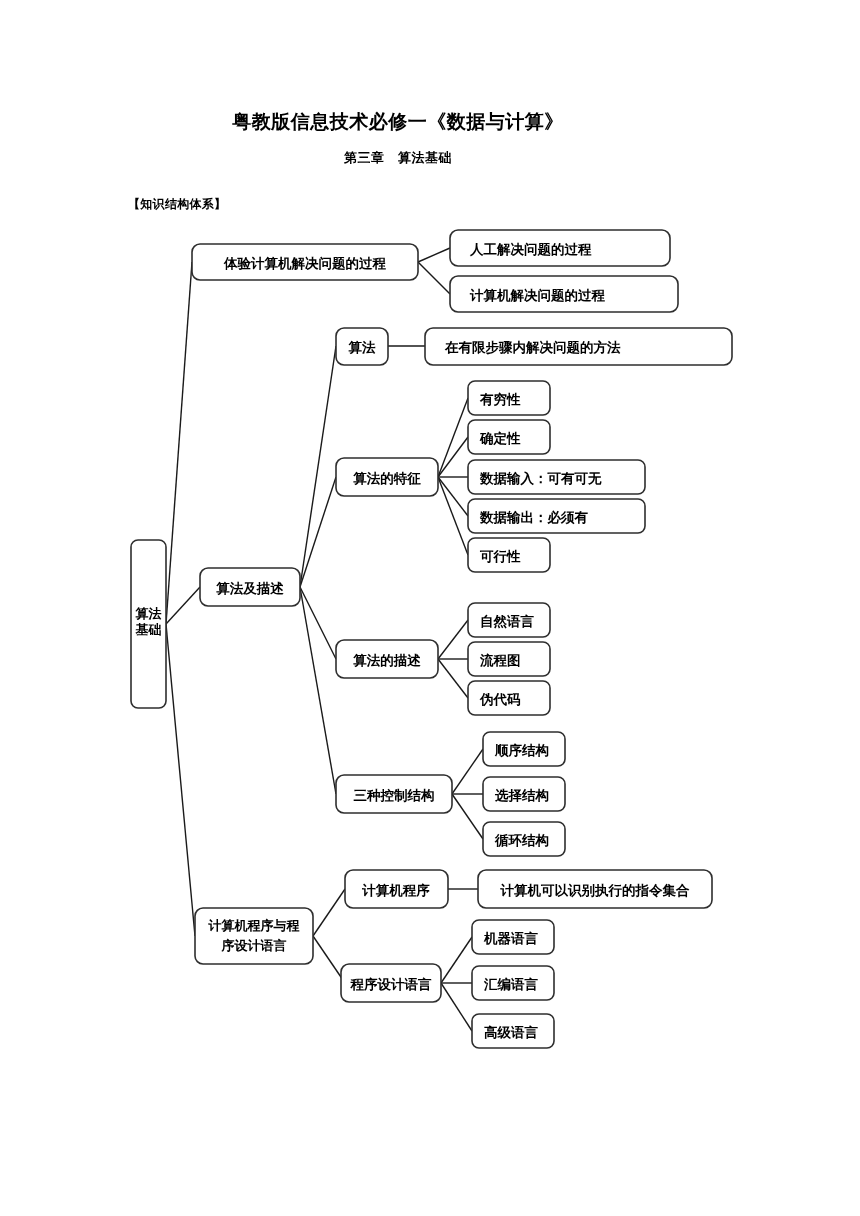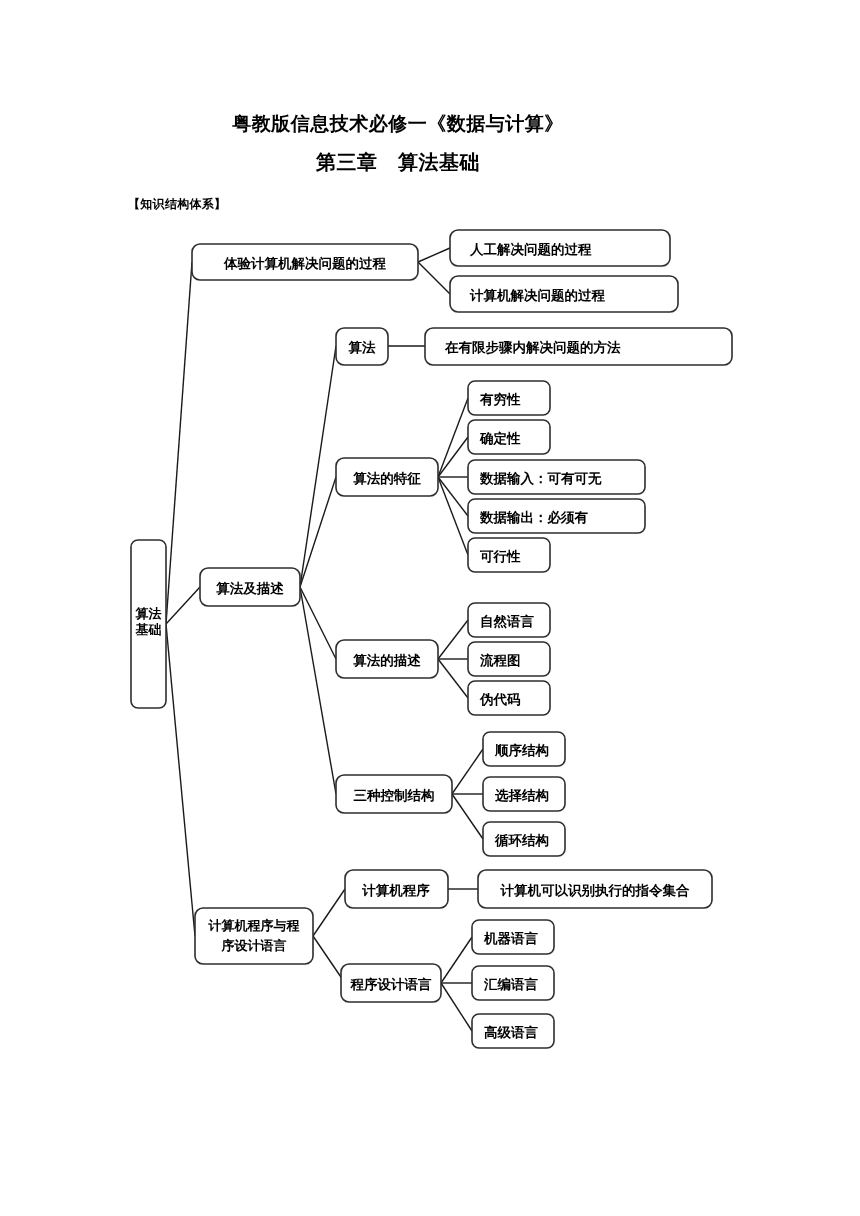--- a/index.html
+++ b/index.html
@@ -19,29 +19,30 @@
     position: absolute;
     inset: 0;
     background: #ffffff;
   }
   .title-block {
     position: absolute;
     top: 112px;
     left: 0;
     width: 796px;
     text-align: center;
+    font-family: Liberation Mono, monospace;
   }
   .doc-title {
     font-size: 19px;
     font-weight: bold;
     letter-spacing: 0.5px;
     line-height: 1.2;
   }
   .doc-subtitle {
-    font-size: 20px;
+    font-size: 13px;
     font-weight: bold;
     margin-top: 14px;
     letter-spacing: 0.5px;
   }
   .section-heading {
     position: absolute;
     top: 196px;
     left: 128px;
     font-size: 12px;
     font-weight: bold;

